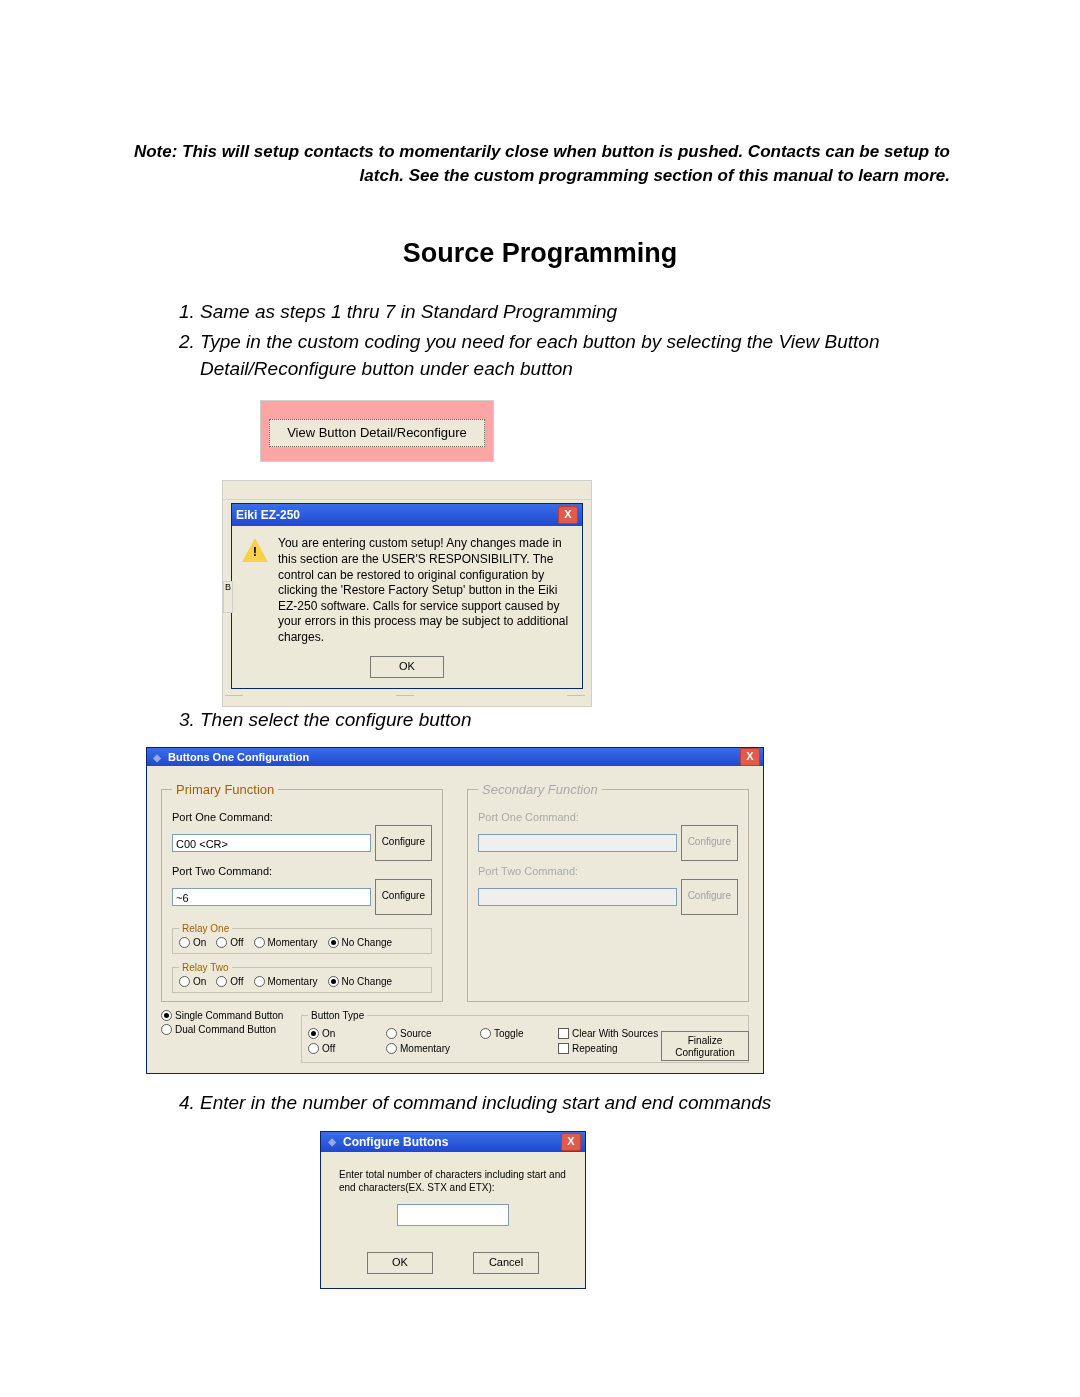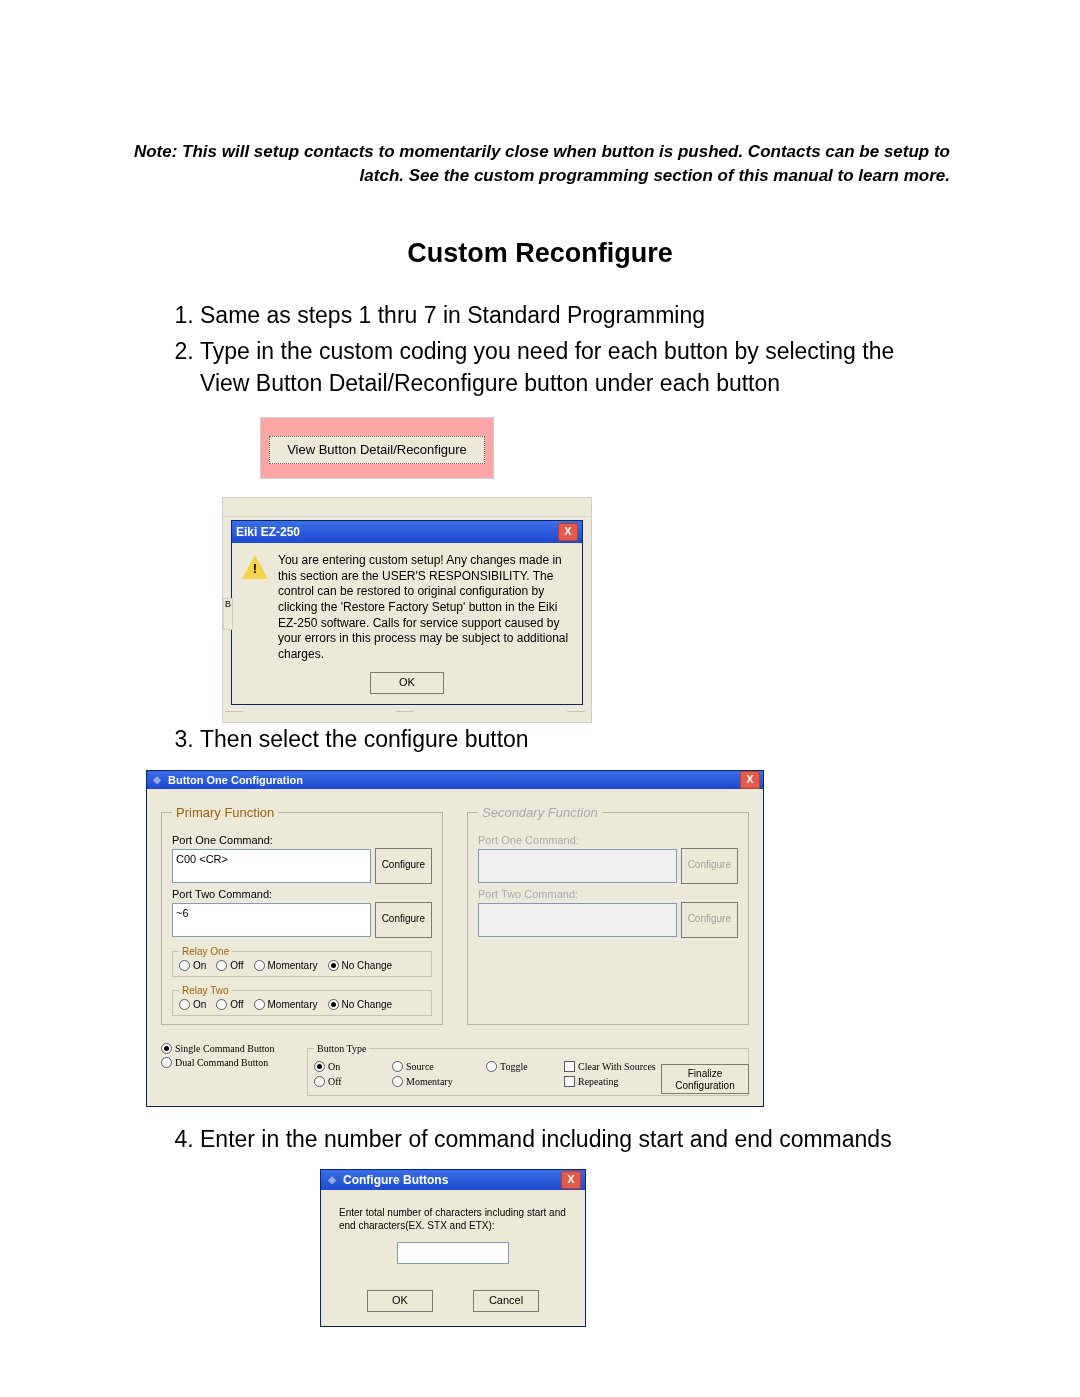--- a/index.html
+++ b/index.html
@@ -23,22 +23,23 @@
   }
   .heading {
     text-align: center;
     font-weight: bold;
     font-size: 27px;
     margin: 24px 0 30px 0;
   }
   ol.steps {
     margin: 0;
     padding-left: 70px;
-    font-size: 23px;
+    font-size: 19px;
     line-height: 1.4;
+    font-style: italic;
   }
   ol.steps > li {
     margin-bottom: 4px;
   }
   
   .fig1 {
     width: 232px;
     height: 60px;
     margin: 18px 0 18px 130px;
     background: #fca5a5;
@@ -198,21 +199,21 @@
     font-size: 11px;
     margin-top: 4px;
   }
   .lbl.disabled { color: #a9a9a9; }
   .fieldrow {
     display: flex; align-items: center; gap: 4px;
     margin-top: 2px;
   }
   .txt {
     flex: 1 1 auto;
-    height: 34px;
+    height: 18px;
     border: 1px solid #7f9db9;
     background: #fff;
     font-size: 11px;
     padding: 0 3px;
     line-height: 18px;
     box-sizing: border-box;
   }
   .txt.disabled { background: #efefef; }
   .smallbtn {
     height: 18px;
@@ -253,23 +254,21 @@
     position: absolute; top: 2px; left: 2px;
     width: 5px; height: 5px;
     background: #000; border-radius: 50%;
   }
   .chk { background: #fff; }
   .ritem { display: inline-flex; align-items: center; }
 
   .fig3 .bottom {
     display: flex;
     align-items: flex-start;
-    margin-top: 10px;
-    gap: 20px;
-    font-family: Liberation Serif, serif;
+    gap: 14px;
   }
   .cmdtype {
     width: 126px;
     margin-top: 8px;
   }
   .cmdtype .ritem { display: flex; font-size: 10px; margin-bottom: 3px; }
   .btype {
     flex: 1 1 auto;
   }
   .btype fieldset.inner { padding-bottom: 8px; }
@@ -337,21 +336,21 @@
     line-height: 18px;
   }
 </style>
 </head>
 <body>
 
 <div class="page">
 
   <div class="note">Note: This will setup contacts to momentarily close when button is pushed. Contacts can be setup to latch. See the custom programming section of this manual to learn more.</div>
 
-  <div class="heading">Custom Reconfigure</div>
+  <div class="heading">Source Programming</div>
 
   <ol class="steps">
     <li>Same as steps 1 thru 7 in Standard Programming</li>
     <li>Type in the custom coding you need for each button by selecting the View Button Detail/Reconfigure button under each button</li>
   </ol>
 
   <div class="fig1">
     <div class="vb-btn">View Button Detail/Reconfigure</div>
   </div>
 
@@ -382,21 +381,21 @@
     </div>
   </div>
 
   <ol class="steps" start="3">
     <li>Then select the configure button</li>
   </ol>
 
   <div class="fig3">
     <div class="titlebar">
       <span class="win-icon">◆</span>
-      <span>Button One Configuration</span>
+      <span>Buttons One Configuration</span>
       <span class="spacer"></span>
       <span class="closebtn">X</span>
     </div>
     <div class="client">
       <div class="cols">
 
         <fieldset class="group primary">
           <legend>Primary Function</legend>
 
           <div class="lbl">Port One Command:</div>

